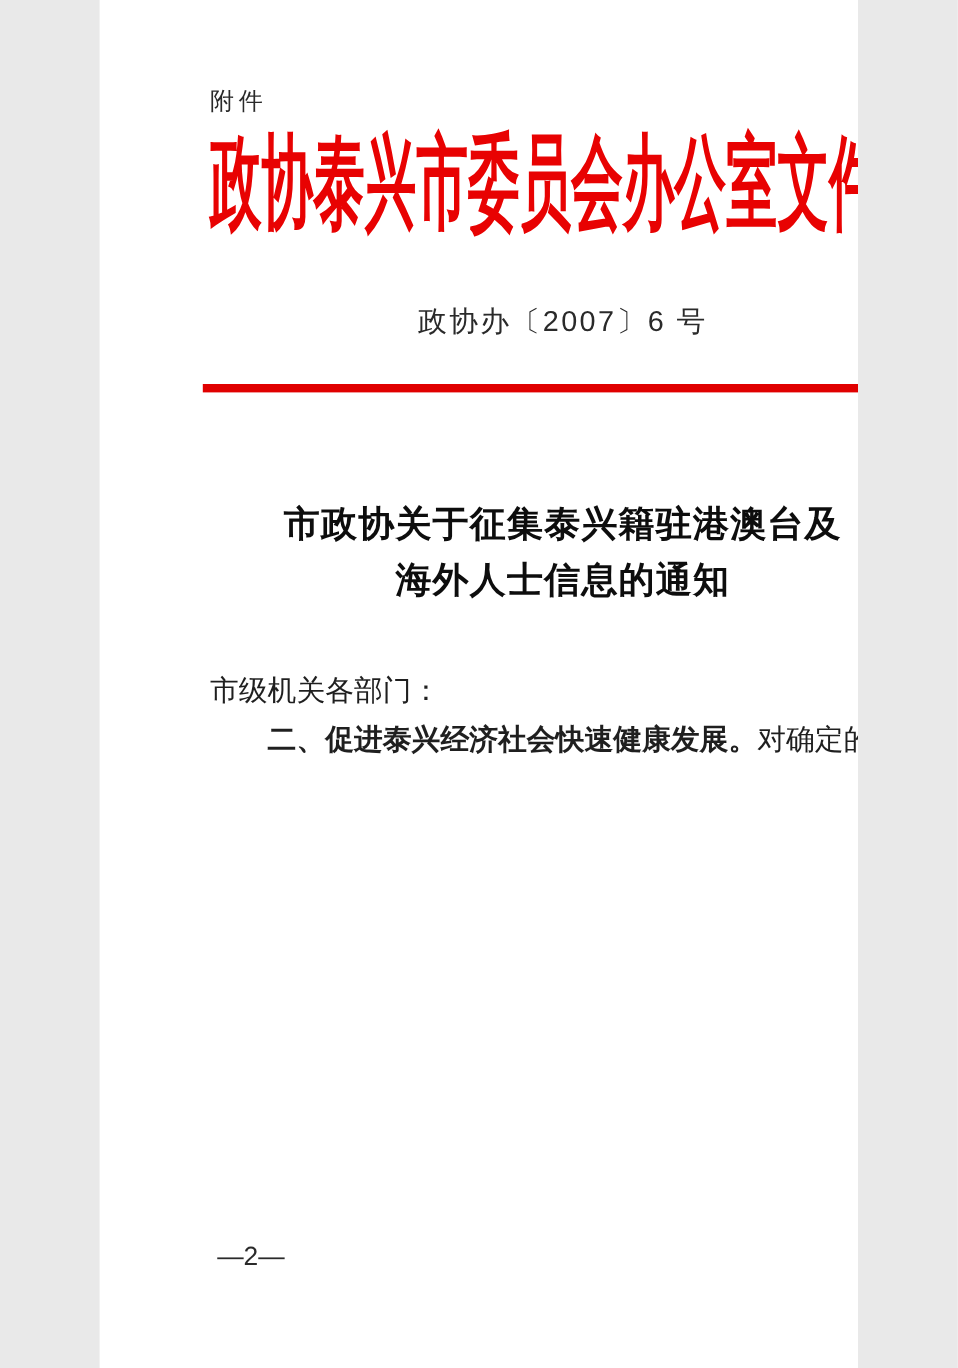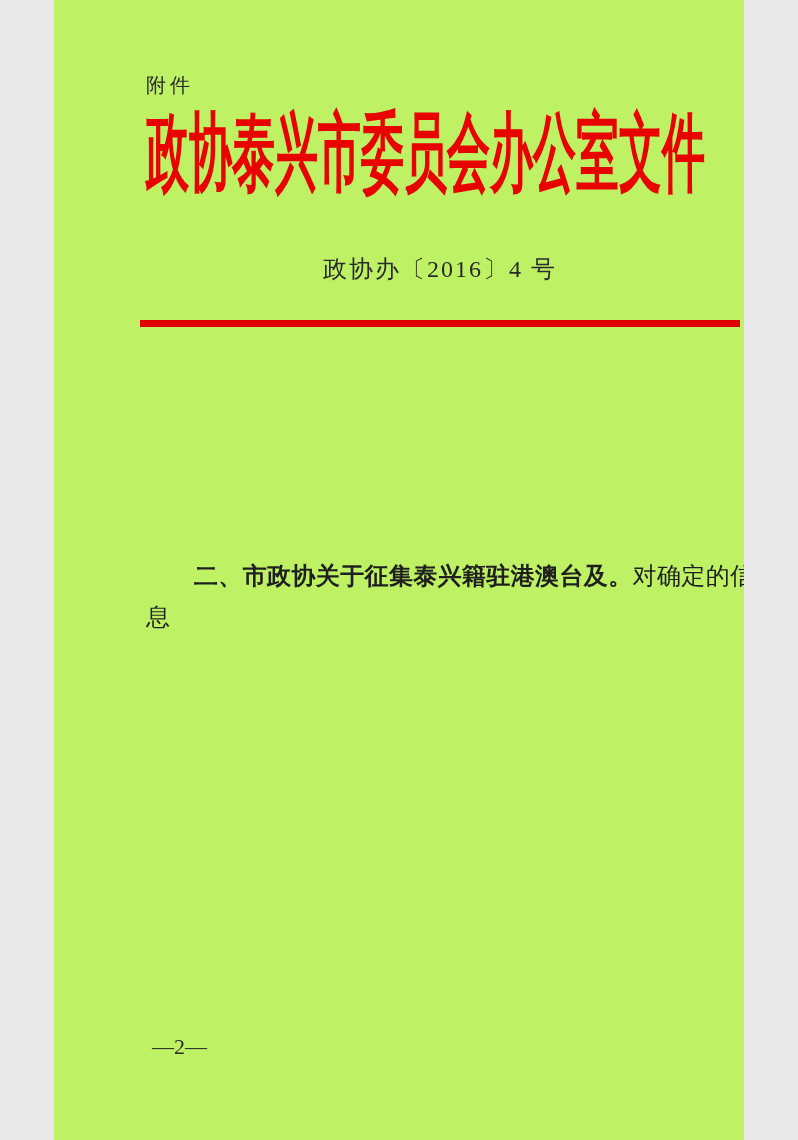--- a/index.html
+++ b/index.html
@@ -2,26 +2,26 @@
 <html><head>
 <meta charset="utf-8">
 <style>
   html, body {
     margin: 0;
     padding: 0;
     background: #e9e9e9;
   }
   .page {
     position: relative;
-    width: 690px;
+    width: 632px;
     height: 1140px;
     margin: 0 auto;
-    background: #bef264;
+    background: #ffffff;
     overflow: hidden;
-    font-family: Liberation Serif, serif;
+    font-family: Liberation Sans, sans-serif;
     color: #1f1f1f;
   }
   .attachment {
     position: absolute;
     left: 92px;
     top: 70px;
     font-size: 20px;
     line-height: 30px;
     letter-spacing: 4px;
     color: #2a2a2a;
@@ -108,26 +108,29 @@
 <body>
 
 <div class="page">
 
   <div class="attachment">附件</div>
 
   <div class="org-header">
     <span class="stretch">政协泰兴市委员会办公室文件</span>
   </div>
 
-  <div class="doc-number">政协办〔2016〕4 号</div>
+  <div class="doc-number">政协办〔2007〕6 号</div>
 
   <div class="red-rule"></div>
 
   <div class="doc-title">
+    <div>市政协关于征集泰兴籍驻港澳台及</div>
+    <div>海外人士信息的通知</div>
   </div>
 
   <div class="body-text">
-    <p><span class="lead">二、市政协关于征集泰兴籍驻港澳台及。</span><span>对确定的信息</span></p>
+    <p class="salutation">市级机关各部门：</p>
+    <p><span class="lead">二、促进泰兴经济社会快速健康发展。</span><span>对确定的信息</span></p>
   </div>
 
   <div class="page-number">—2—</div>
 
 </div>
 
 </body></html>

